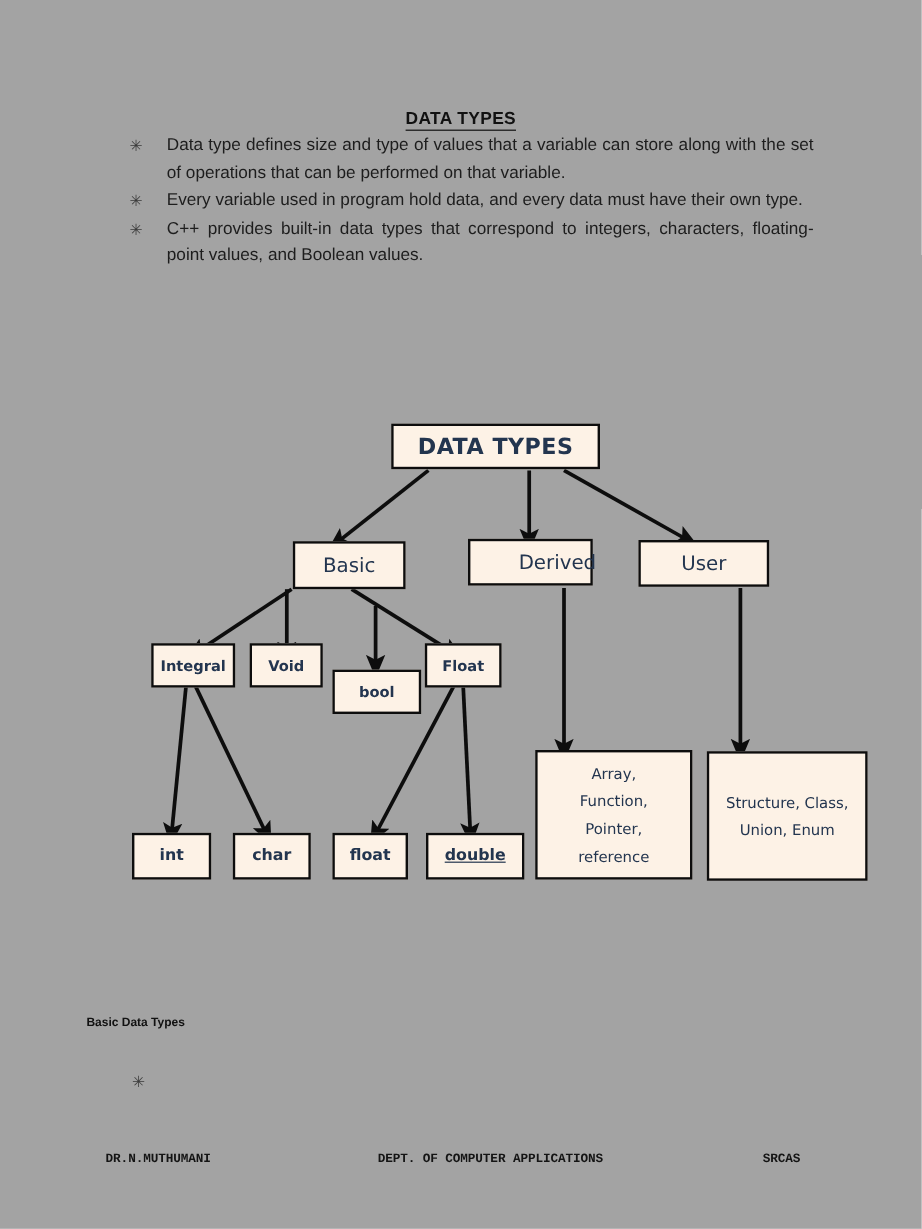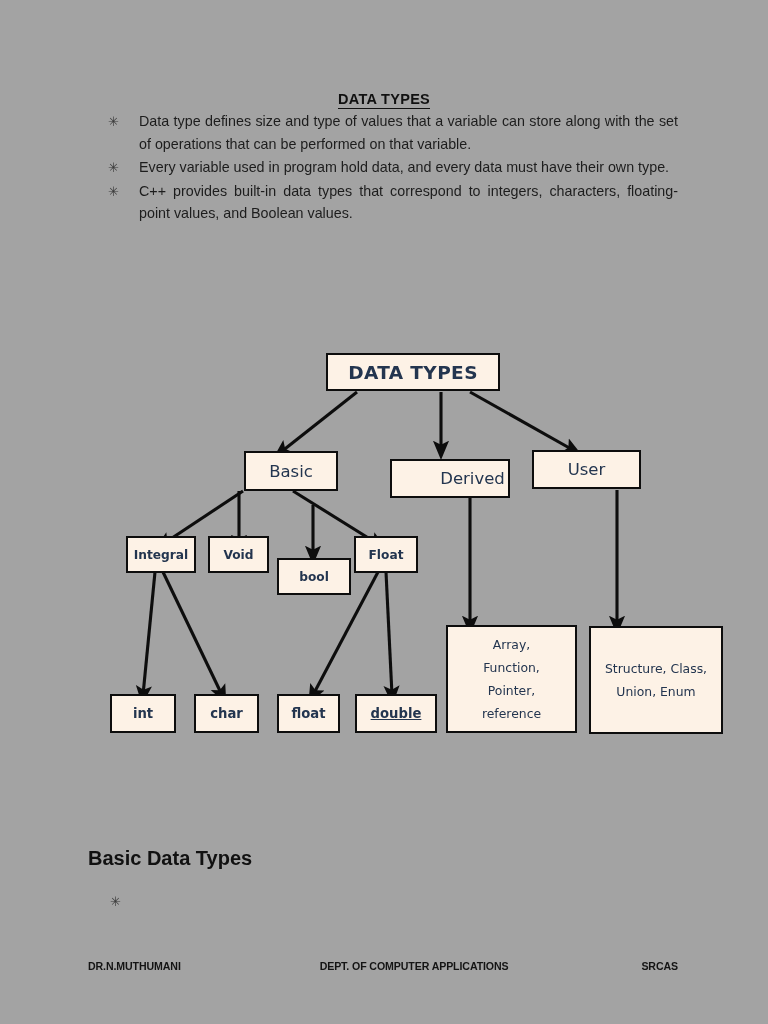--- a/index.html
+++ b/index.html
@@ -75,22 +75,22 @@
     top: 2px;
     font-size: 13px;
     color: #3a3a3a;
     line-height: 20px;
   }
 
   
   .section-heading {
     position: absolute;
     top: 847px;
-    left: 88px;
-    font-size: 20px;
+    left: 72px;
+    font-size: 10px;
     font-weight: bold;
     color: #111111;
   }
 
   
   .diagram {
     position: absolute;
     top: 340px;
     left: 0;
     width: 768px;
@@ -147,28 +147,28 @@
 
   
   .footer {
     position: absolute;
     top: 960px;
     left: 88px;
     width: 592px;
     display: flex;
     justify-content: space-between;
     align-items: flex-end;
-    font-family: Liberation Sans, sans-serif;
+    font-family: Liberation Mono, monospace;
     font-size: 10.6px;
     font-weight: bold;
     letter-spacing: -0.1px;
     color: #141414;
   }
   .footer-mid { margin-left: 6px; }
-  .footer-right { margin-right: 2px; }
+  .footer-right { margin-right: 13px; }
 </style>
 </head>
 <body>
 
 <div class="page">
 
   <div class="doc-title">
     <span>DATA TYPES</span>
   </div>
 
@@ -221,21 +221,21 @@
 
         <path d="M470,150 L470,285"></path>
 
         <path d="M617,150 L617,285"></path>
       </g>
     </svg>
 
     <div class="node lvl0" style="left:326px; top:13px; width:174px; height:38px;">DATA TYPES</div>
 
     <div class="node lvl1" style="left:224px; top:111px; width:94px; height:40px;margin-left:20px;">Basic</div>
-    <div class="node lvl1" style="left:390px; top:119px; width:120px; height:39px;padding-left:45px;">Derived</div>
+    <div class="node lvl1" style="left:390px; top:109px; width:104px; height:39px;padding-left:45px;">Derived</div>
     <div class="node lvl1" style="left:532px; top:110px; width:109px; height:39px;">User</div>
 
     <div class="node lvl2" style="left:126px; top:196px; width:70px; height:37px;">Integral</div>
     <div class="node lvl2" style="left:208px; top:196px; width:61px; height:37px;">Void</div>
     <div class="node lvl2" style="left:277px; top:218px; width:74px; height:37px;">bool</div>
     <div class="node lvl2" style="left:354px; top:196px; width:64px; height:37px;">Float</div>
 
     <div class="node lvl3" style="left:110px; top:354px; width:66px; height:39px;">int</div>
     <div class="node lvl3" style="left:194px; top:354px; width:65px; height:39px;">char</div>
     <div class="node lvl3" style="left:277px; top:354px; width:63px; height:39px;">float</div>

